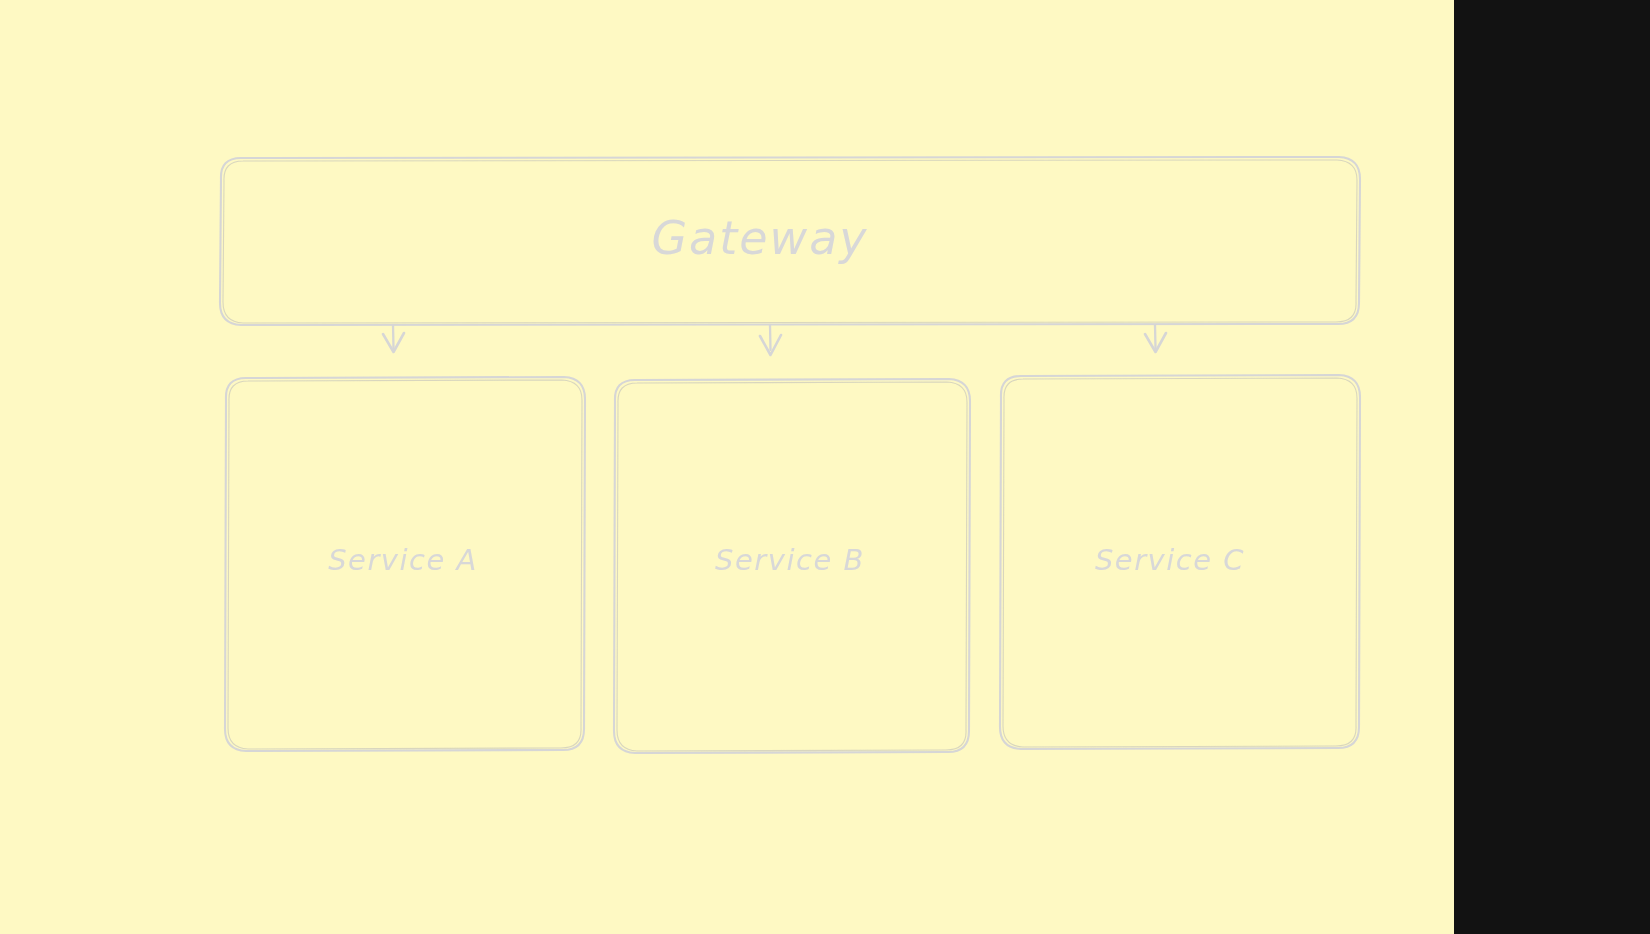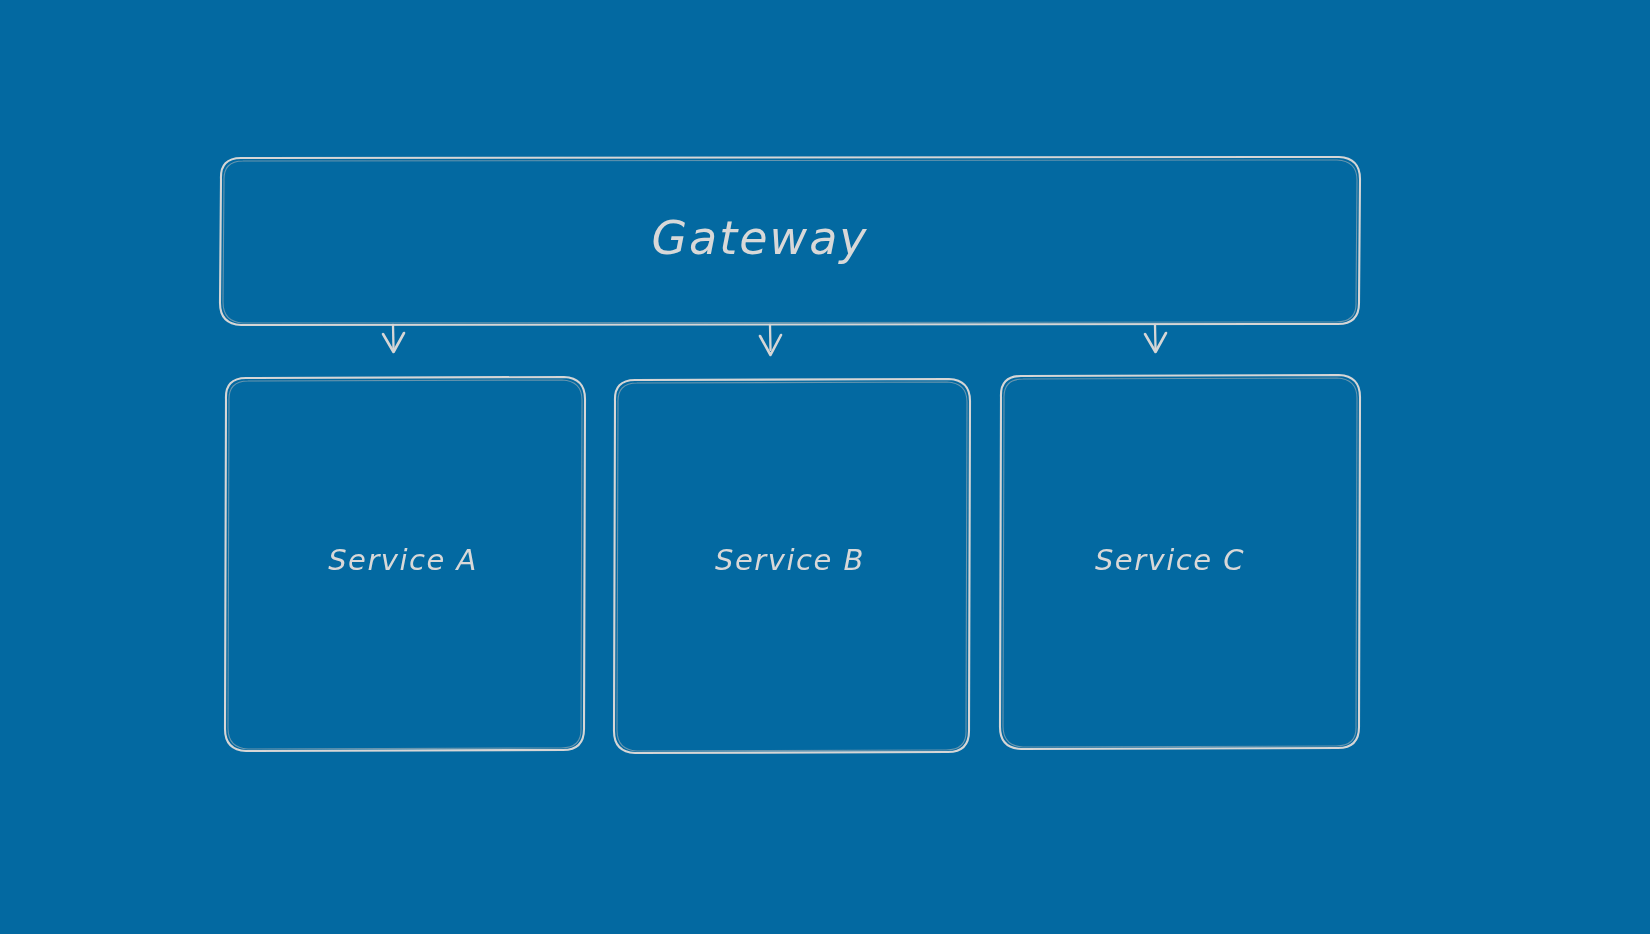--- a/index.html
+++ b/index.html
@@ -9,23 +9,23 @@
     background: #121212;
   }
   body {
     width: 1650px;
     height: 934px;
     overflow: hidden;
     font-family: "DejaVu Sans", sans-serif;
   }
   #canvas {
     position: relative;
-    width: 1650px;
+    width: 1454px;
     height: 934px;
-    background: #0369a1;
+    background: #fef9c3;
   }
   #diagram-svg {
     position: absolute;
     top: 0;
     left: 0;
     width: 1650px;
     height: 934px;
     display: block;
   }
   .node-label {

